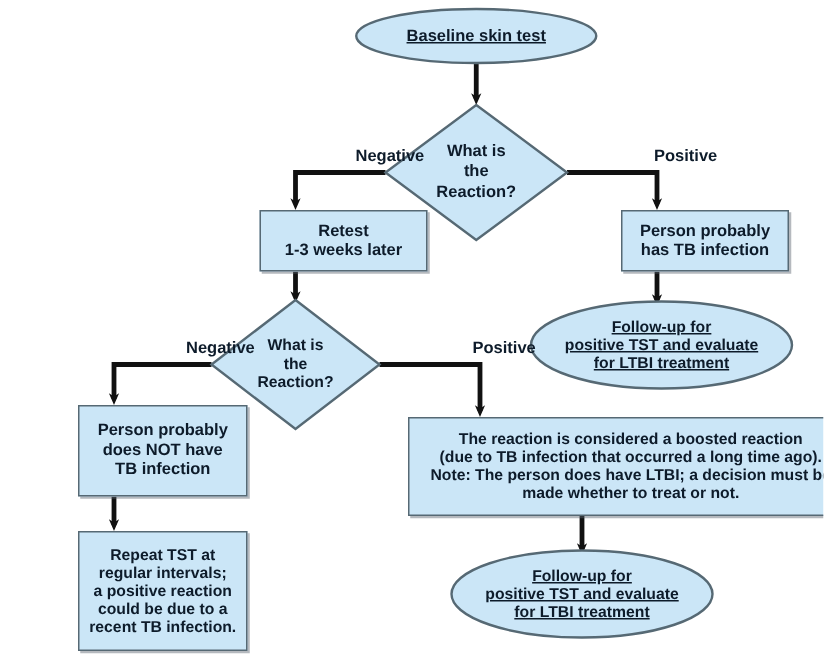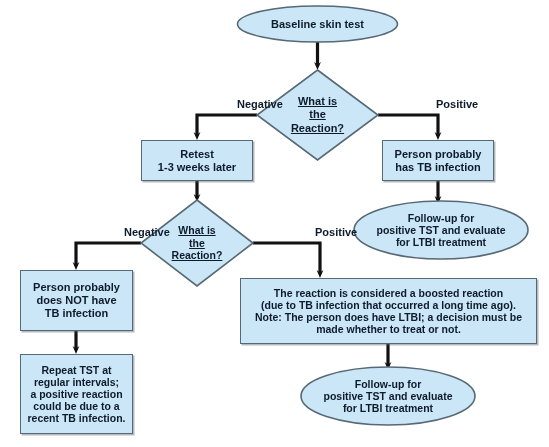--- a/index.html
+++ b/index.html
@@ -12,37 +12,38 @@
   .node{
     position:absolute;display:flex;align-items:center;justify-content:center;
     text-align:center;box-sizing:border-box;color:#0d1b2a;font-weight:bold;
     z-index:3;
   }
   .node .txt{line-height:1.16;white-space:pre-line;display:block;}
 
   .proc{
     background:#cbe6f7;border:1.4px solid #566974;
     box-shadow:1.5px 1.5px 0 rgba(90,100,110,.45);
+    margin-left:32px;
   }
 
   .oval-wrap{position:absolute;z-index:3;}
   .oval-wrap .txt{
     position:absolute;left:0;top:0;width:100%;height:100%;
     display:flex;align-items:center;justify-content:center;
     text-align:center;color:#0d1b2a;font-weight:bold;line-height:1.16;
     white-space:pre-line;
+    text-decoration:underline;
   }
 
   .dia-wrap{position:absolute;z-index:3;}
   .dia-wrap .txt{
     position:absolute;left:0;top:0;width:100%;height:100%;
     display:flex;align-items:center;justify-content:center;
     text-align:center;color:#0d1b2a;font-weight:bold;line-height:1.22;
     white-space:pre-line;
-    text-decoration:underline;
   }
 
   .edge-label{
     position:absolute;color:#0d1b2a;font-weight:bold;z-index:4;
     white-space:nowrap;
     padding-left:48px;
   }
 </style>
 </head>
 <body>

